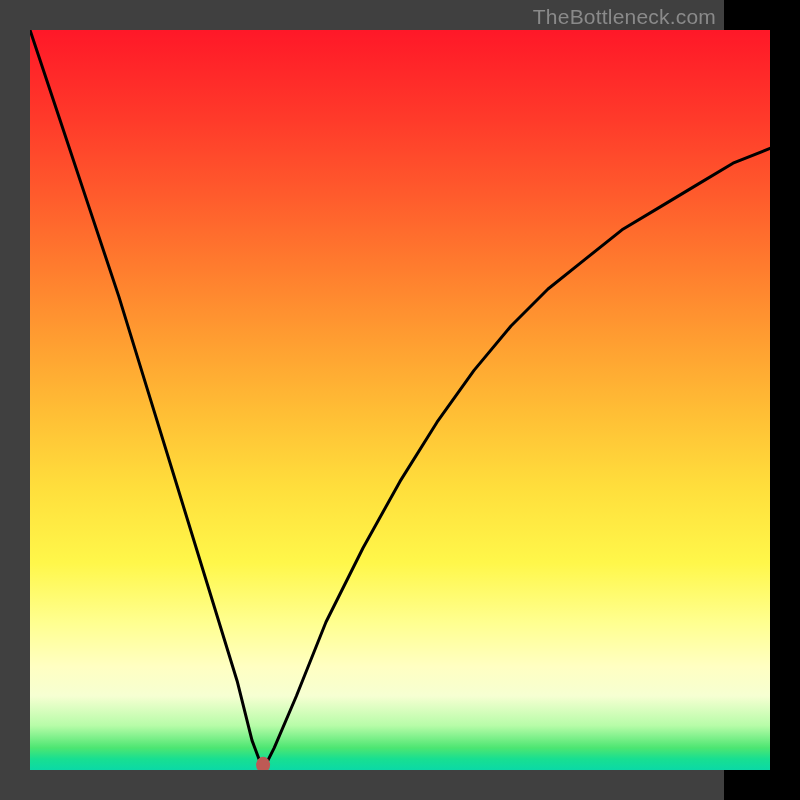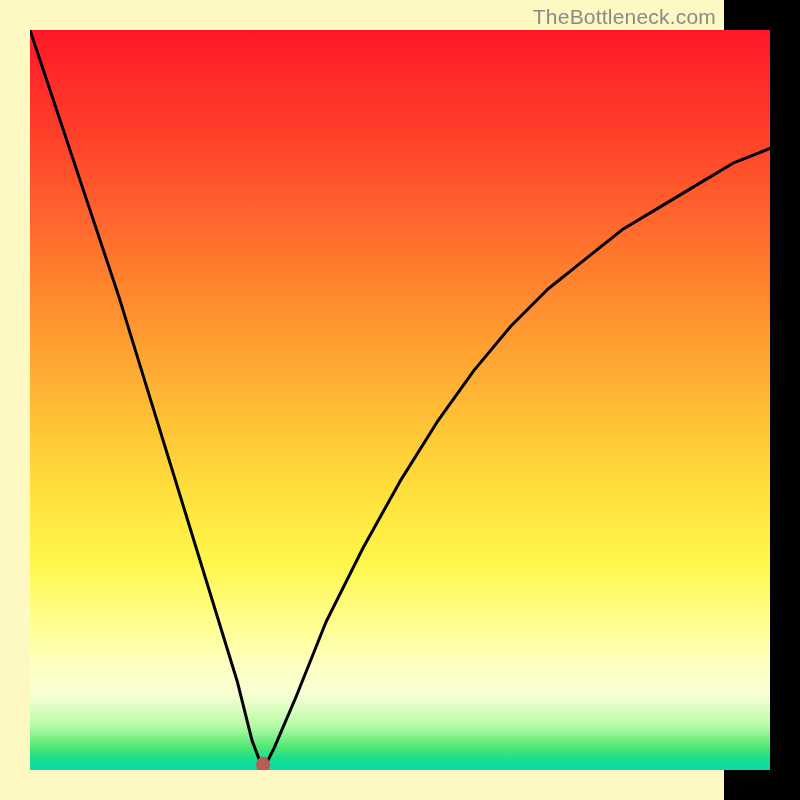--- a/index.html
+++ b/index.html
@@ -8,21 +8,21 @@
     width: 800px;
     height: 800px;
     background: #000;
     font-family: Arial, Helvetica, sans-serif;
     overflow: hidden;
   }
   .frame {
     position: relative;
     width: 724px;
     height: 800px;
-    background: #fef9c3;
+    background: #404040;
   }
   .plot {
     position: absolute;
     left: 30px;
     top: 30px;
     width: 740px;
     height: 740px;
     
     background: linear-gradient(
       to bottom,

